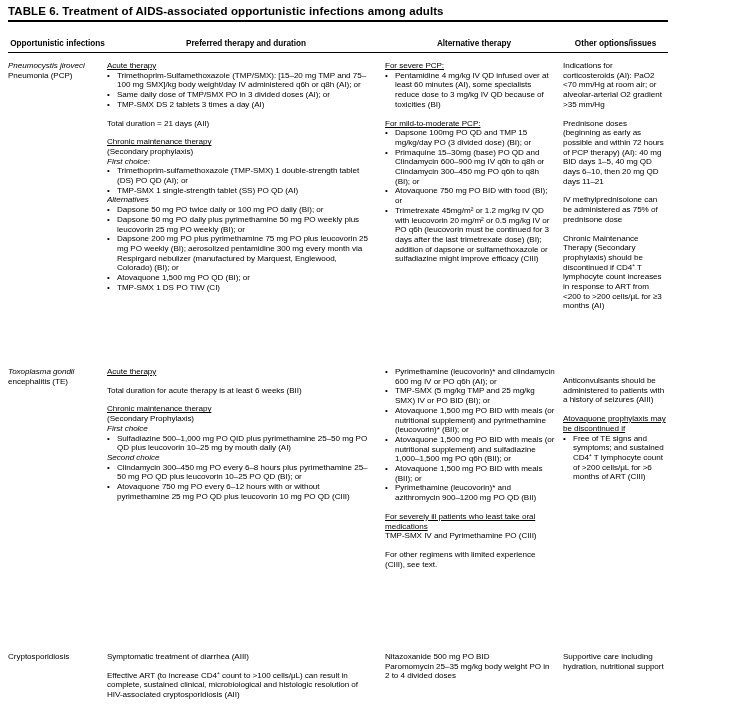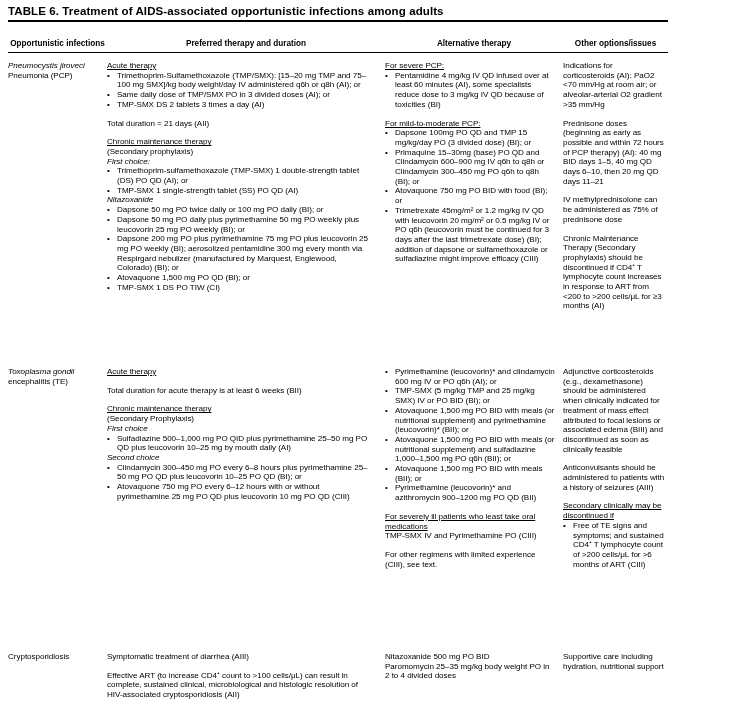--- a/index.html
+++ b/index.html
@@ -70,21 +70,21 @@
           <div class="blk p">(Secondary prophylaxis)</div>
           <div class="blk i">First choice:</div>
           <div class="blk b">
             <span class="marker">•</span>
             <span class="btext">Trimethoprim-sulfamethoxazole (TMP-SMX) 1 double-strength tablet (DS) PO QD <b>(AI)</b>; or</span>
           </div>
           <div class="blk b">
             <span class="marker">•</span>
             <span class="btext">TMP-SMX 1 single-strength tablet (SS) PO QD <b>(AI)</b></span>
           </div>
-          <div class="blk i">Nitazoxanide</div>
+          <div class="blk i">Alternatives</div>
           <div class="blk b">
             <span class="marker">•</span>
             <span class="btext">Dapsone 50 mg PO twice daily or 100 mg PO daily <b>(BI)</b>; or</span>
           </div>
           <div class="blk b">
             <span class="marker">•</span>
             <span class="btext">Dapsone 50 mg PO daily plus pyrimethamine 50 mg PO weekly plus leucovorin 25 mg PO weekly <b>(BI)</b>; or</span>
           </div>
           <div class="blk b">
             <span class="marker">•</span>
@@ -183,25 +183,24 @@
             <span class="marker">•</span>
             <span class="btext">Pyrimethamine (leucovorin)* and azithromycin 900–1200 mg PO QD <b>(BII)</b></span>
           </div>
           <div class="gap"></div>
           <div class="blk h">For severely ill patients who least take oral medications</div>
           <div class="blk p">TMP-SMX IV and Pyrimethamine PO <b>(CIII)</b></div>
           <div class="gap"></div>
           <div class="blk p">For other regimens with limited experience <b>(CIII)</b>, see text.</div>
         </div>
         <div class="cell">
-          <div class="blk p">Adjunctive corticosteroids (e.g., dexamethasone) should be administered when clinically indicated for treatment of mass effect attributed to focal lesions or associated edema <b>(BIII)</b> and discontinued as soon as clinically feasible</div>
           <div class="gap"></div>
           <div class="blk p">Anticonvulsants should be administered to patients with a history of seizures <b>(AIII)</b></div>
           <div class="gap"></div>
-          <div class="blk h">Secondary clinically may be discontinued if</div>
+          <div class="blk h">Atovaquone prophylaxis may be discontinued if</div>
           <div class="blk b">
             <span class="marker">•</span>
             <span class="btext">Free of TE signs and symptoms; and sustained CD4⁺ T lymphocyte count of &gt;200 cells/μL for &gt;6 months of ART <b>(CIII)</b></span>
           </div>
         </div>
       </div>
       <div class="row grid">
         <div class="cell"><span>Cryptosporidiosis</span></div>
         <div class="cell">
           <div class="blk p">Symptomatic treatment of diarrhea <b>(AIII)</b></div>

